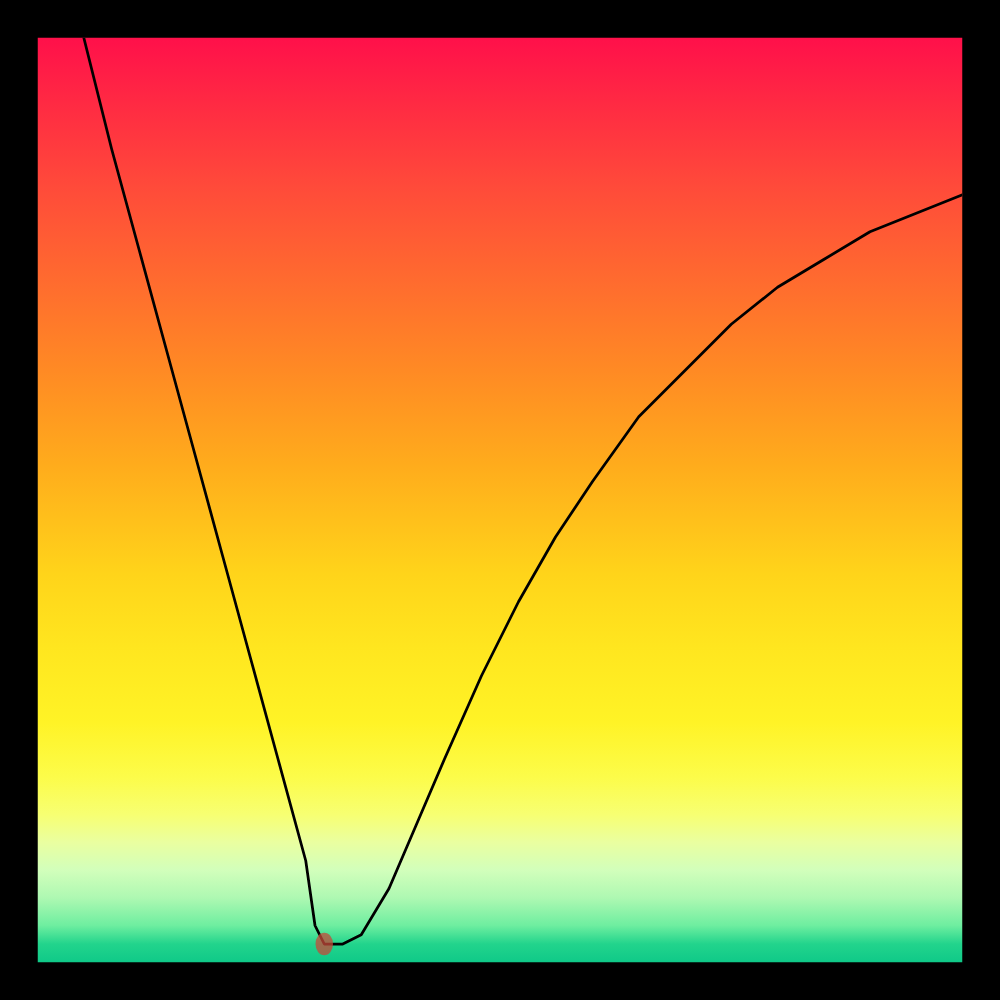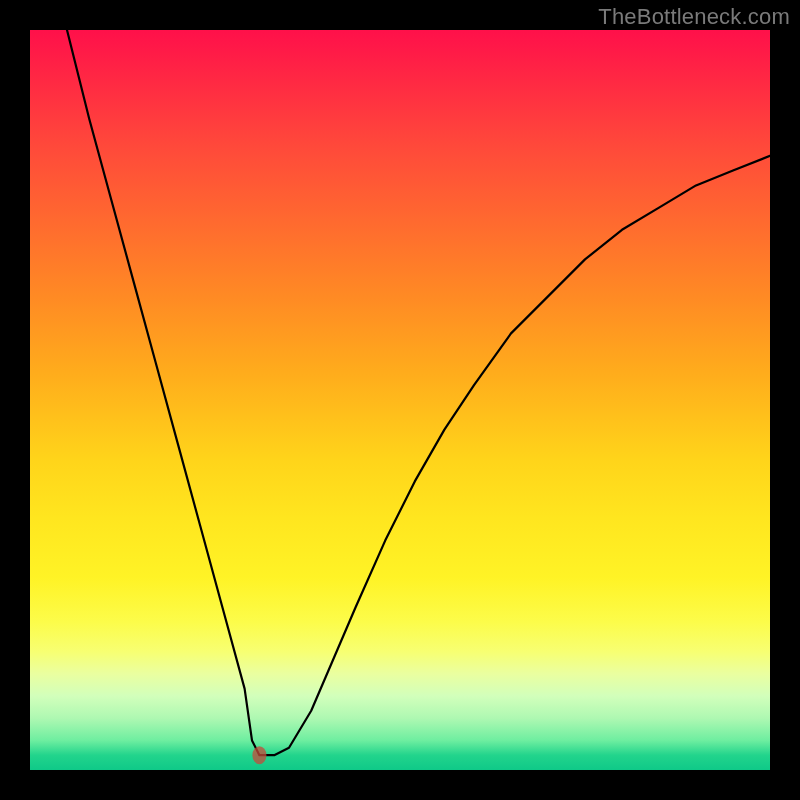--- a/index.html
+++ b/index.html
@@ -86,21 +86,20 @@
   .min-marker {
     fill: #c54a3a;
     opacity: 0.75;
   }
 </style>
 </head>
 <body>
 
 <div class="frame">
 
-  <div class="watermark">TheBottleneck.com</div>
 
   <div class="plot-outer">
     <div class="plot-inner">
 
       <div class="gradient"></div>
 
       <svg class="curve" viewBox="0 0 740 740" preserveAspectRatio="none">
         <path d="M37.0 0.0 L59.2 88.8 L81.4 170.2 L103.6 251.6 L125.8 333.0 L148.0 414.4 L170.2 495.8 L192.4 577.2 L214.6 658.6 L222.0 710.4 L229.4 725.2 L244.2 725.2 L259.0 717.8 L281.2 680.8 L303.4 629.0 L325.6 577.2 L355.2 510.6 L384.8 451.4 L414.4 399.6 L444.0 355.2 L481.0 303.4 L518.0 266.4 L555.0 229.4 L592.0 199.8 L629.0 177.6 L666.0 155.4 L703.0 140.6 L740.0 125.8"></path>
         <ellipse class="min-marker" cx="229.4" cy="725.2" rx="7" ry="9"></ellipse>
       </svg>

